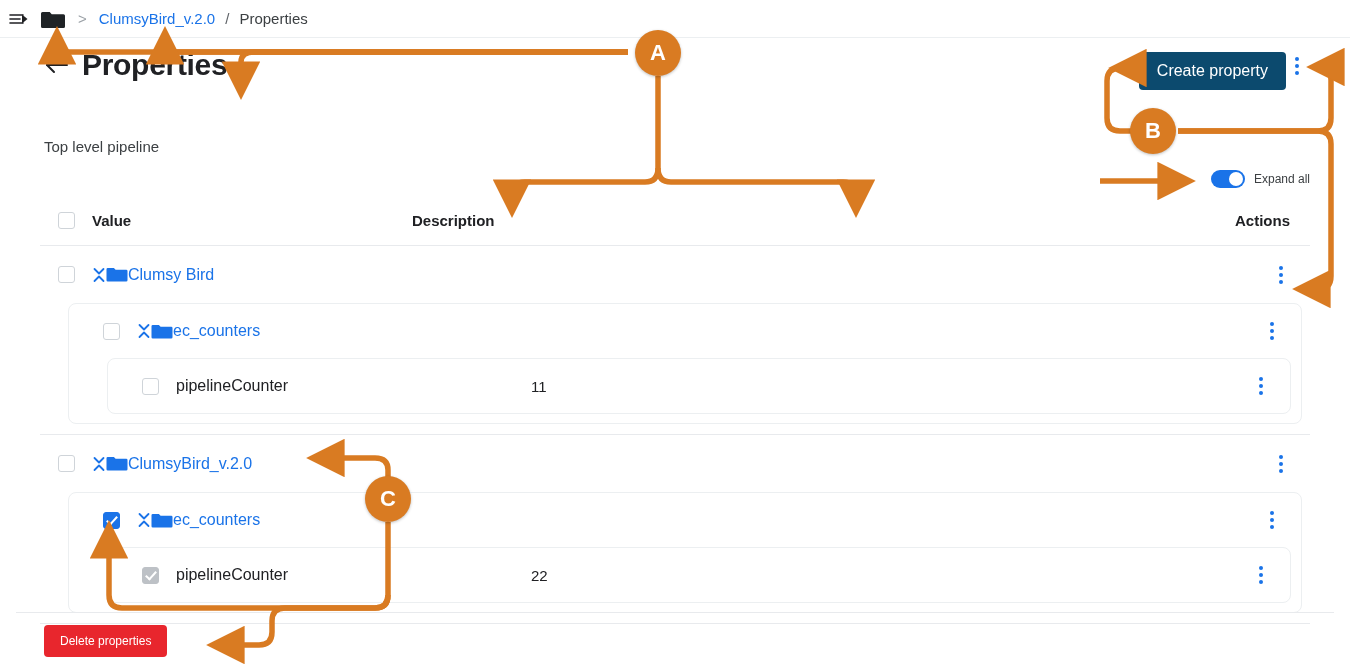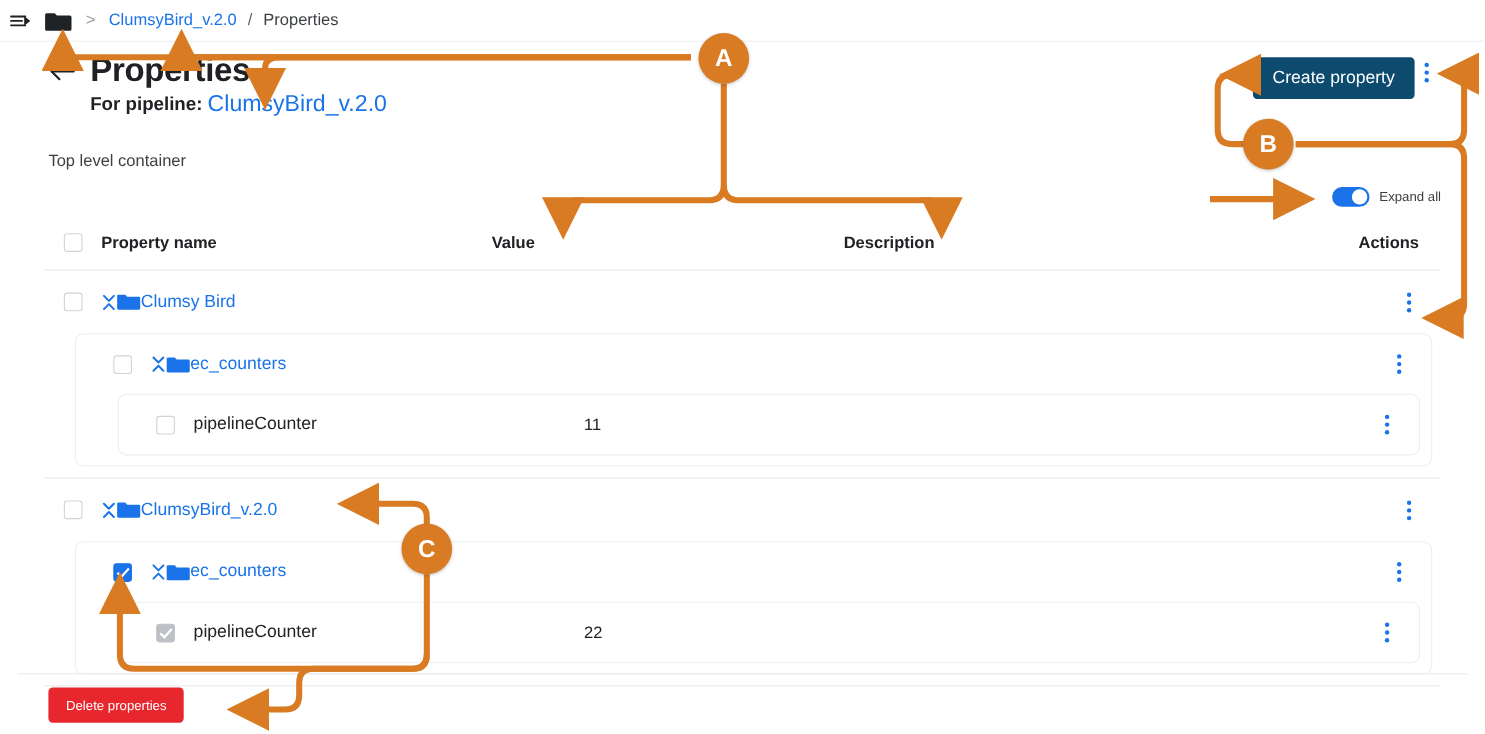--- a/index.html
+++ b/index.html
@@ -163,49 +163,44 @@
       <span>
         <svg class="back-arrow-icon" viewBox="0 0 26 26">
           <g stroke="#202124" stroke-width="2" fill="none" stroke-linecap="round" stroke-linejoin="round">
             <line x1="3" y1="13" x2="23" y2="13"></line>
             <polyline points="10,6 3,13 10,20"></polyline>
           </g>
         </svg>
       </span>
       <span class="page-title">Properties</span>
     </div>
-    <div class="subtitle-row">
-      <span class="subtitle-label">For pipeline:</span>
-      <span class="subtitle-link">ClumsyBird_v.2.0</span>
-    </div>
   </div>
 
   <button class="create-btn">Create property</button>
   <div class="kebab kebab-top">
     <i></i>
       <i></i>
       <i></i>
   </div>
 
-  <div class="tlc-label">Top level container</div>
+  <div class="tlc-label">Top level pipeline</div>
 
   <div class="expand-all">
     <div class="toggle">
         <div class="knob"></div>
       </div>
     <span class="expand-all-label">Expand all</span>
   </div>
 
   <div class="table">
 
     <div class="thead">
       <div class="col-check">
         <div class="cb"></div>
       </div>
-      <div class="col-name th">Property name</div>
       <div class="col-value th">Value</div>
       <div class="col-desc th">Description</div>
       <div class="col-actions th">Actions</div>
     </div>
 
     <div class="group">
 
       <div class="row">
         <div class="col-check">
           <div class="cb"></div>

